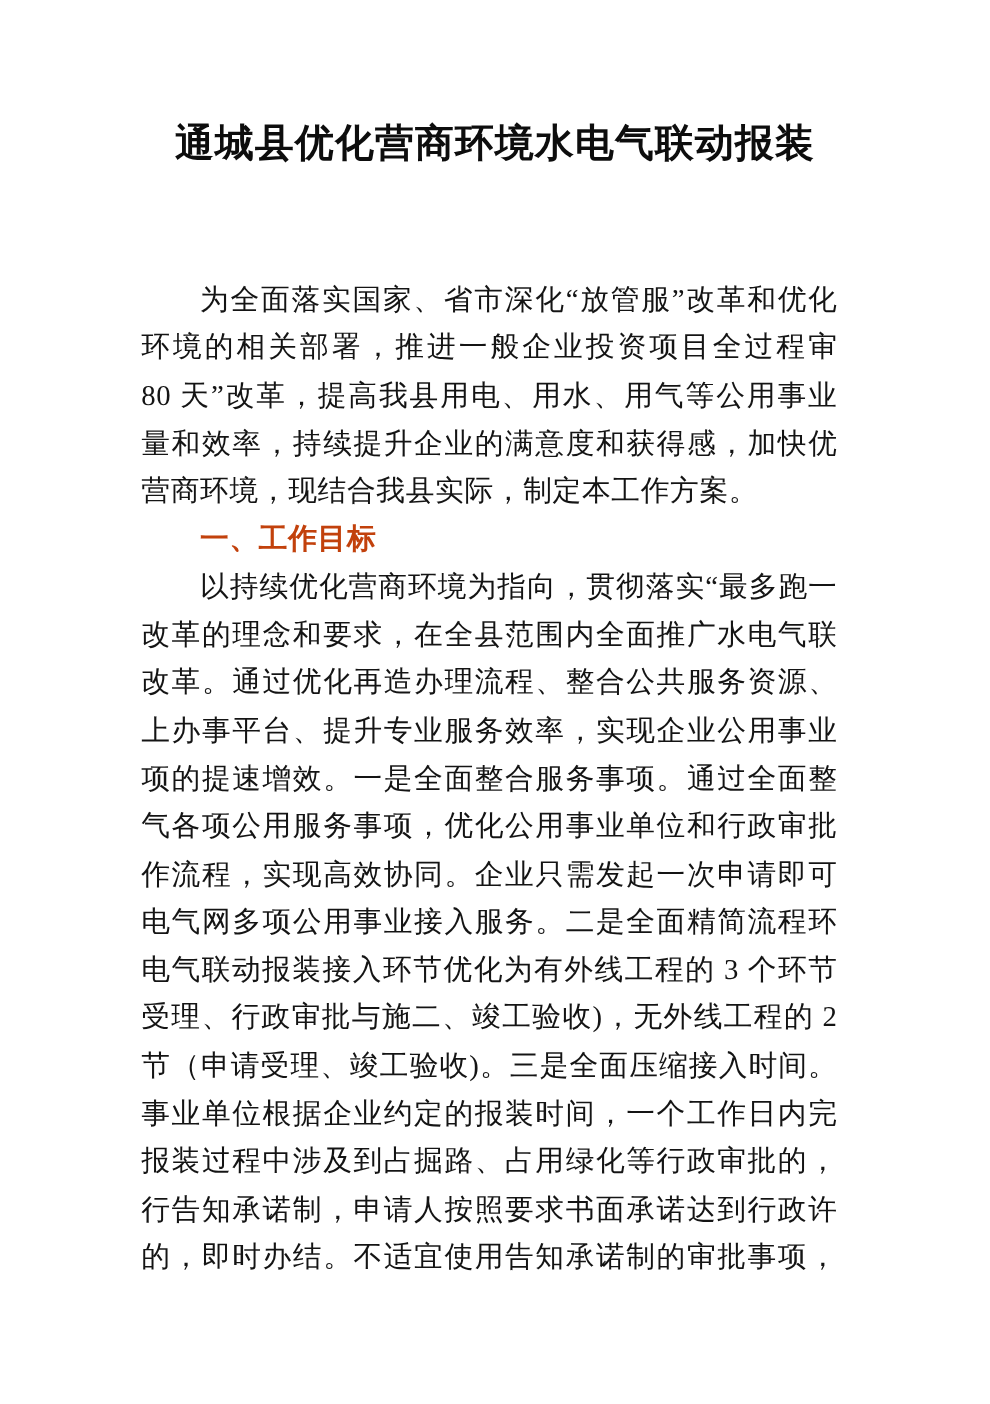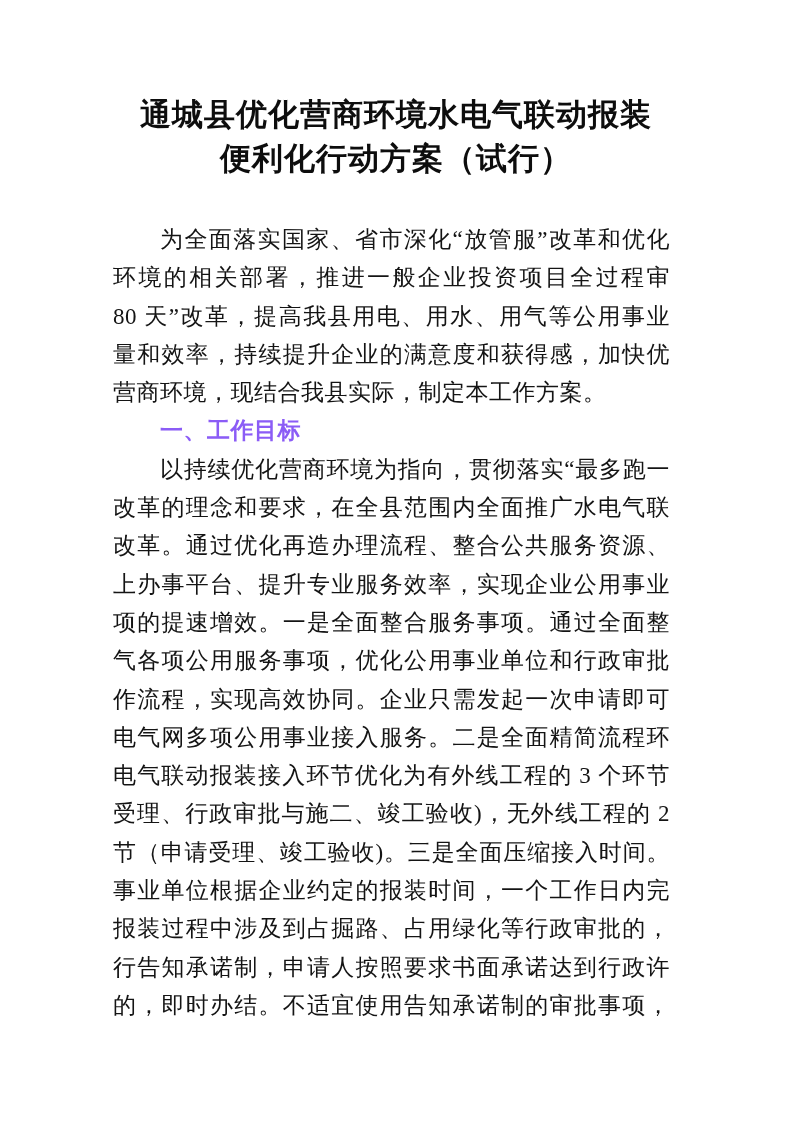--- a/index.html
+++ b/index.html
@@ -49,31 +49,30 @@
     text-align: right;
     text-align-last: left;
   }
   .line.indent {
     text-indent: 47px;
   }
   .line.heading {
     font-weight: 700;
     text-align: right;
     text-align-last: left;
-    color: #8b5cf6;
+    color: #c2410c;
   }
 </style>
 </head>
 <body>
 
 <div class="page">
 
   <div class="doc-title">
     <div>通城县优化营商环境水电气联动报装</div>
-    <div>便利化行动方案（试行）</div>
   </div>
 
   <div class="body-text">
     <div class="line indent">为全面落实国家、省市深化“放管服”改革和优化营商</div>
     <div class="line">环境的相关部署，推进一般企业投资项目全过程审批“最多</div>
     <div class="line">80 天”改革，提高我县用电、用水、用气等公用事业服务质</div>
     <div class="line">量和效率，持续提升企业的满意度和获得感，加快优化我县</div>
     <div class="line short">营商环境，现结合我县实际，制定本工作方案。</div>
     <div class="line heading indent">一、工作目标</div>
     <div class="line indent">以持续优化营商环境为指向，贯彻落实“最多跑一次”</div>

